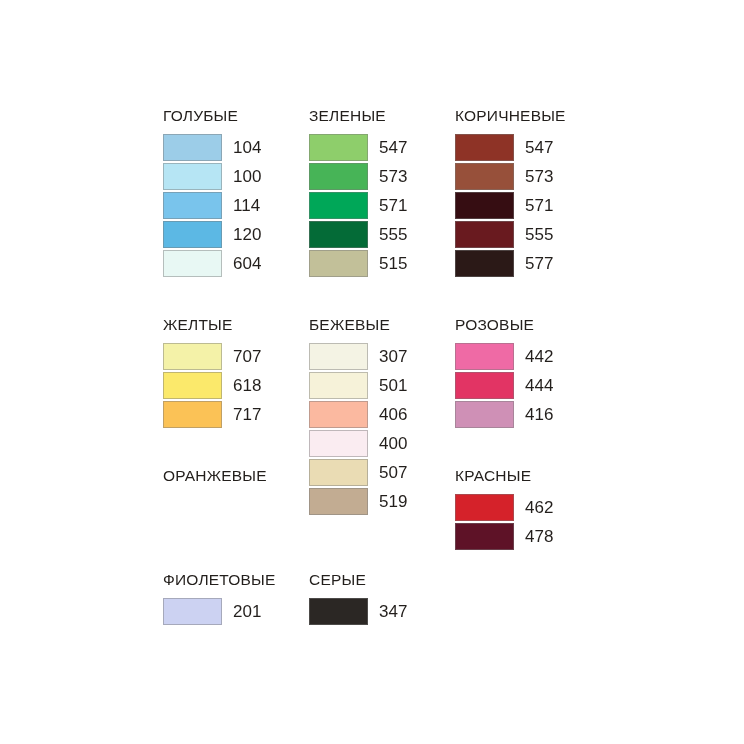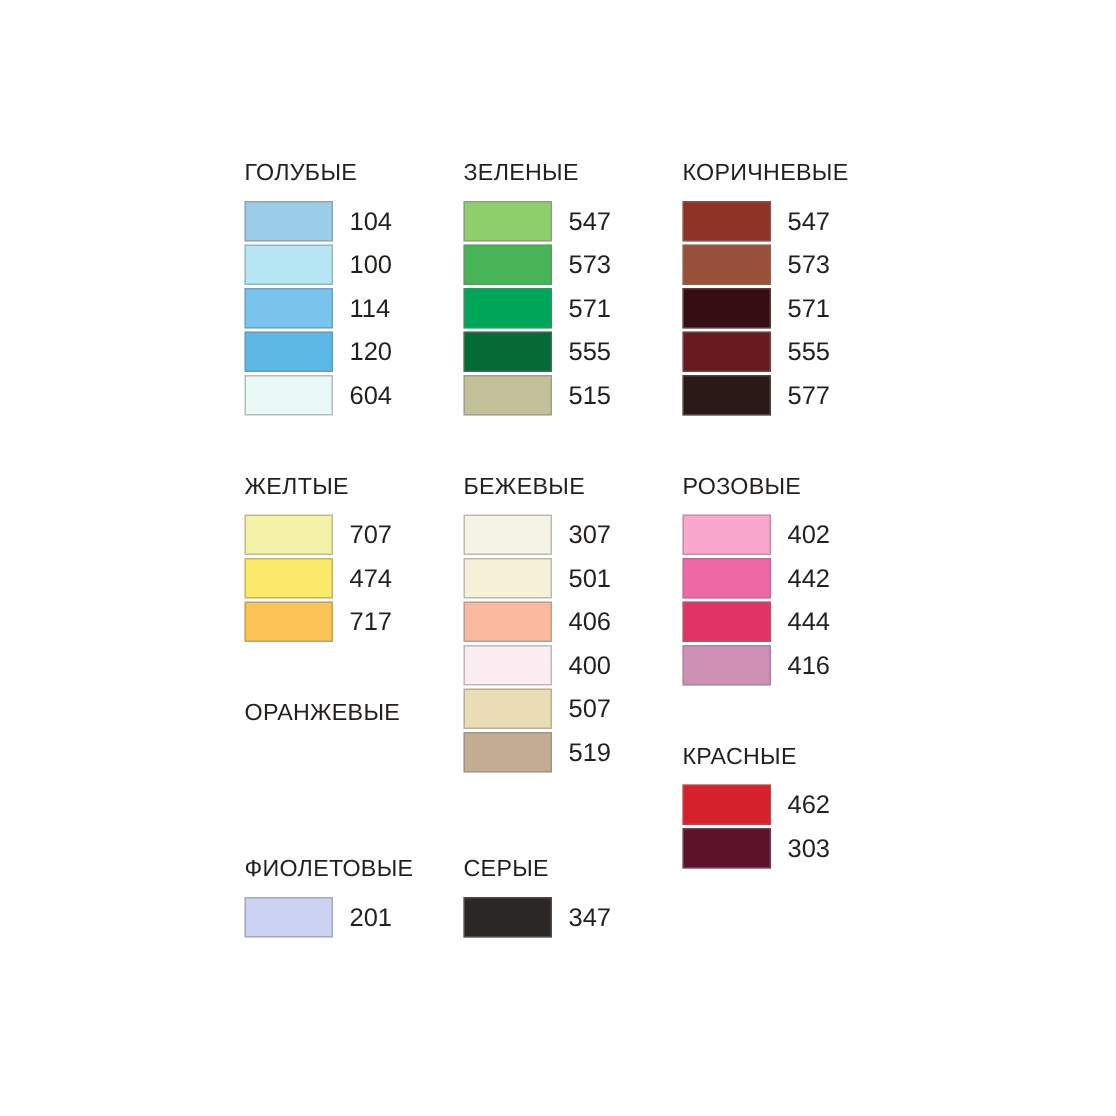--- a/index.html
+++ b/index.html
@@ -145,21 +145,21 @@
 
       <div class="group" style="margin-top:39px;">
         <div class="group-title">ЖЕЛТЫЕ</div>
         <div class="swatch-list">
           <div class="swatch-row">
             <div class="swatch-chip" style="background:#f4f2a8;"></div>
             <div class="swatch-code">707</div>
           </div>
           <div class="swatch-row">
             <div class="swatch-chip" style="background:#fbe96b;"></div>
-            <div class="swatch-code">474</div>
+            <div class="swatch-code">618</div>
           </div>
           <div class="swatch-row">
             <div class="swatch-chip" style="background:#fbc256;"></div>
             <div class="swatch-code">717</div>
           </div>
         </div>
       </div>
 
       <div class="group" style="margin-top:39px;">
         <div class="group-title">ОРАНЖЕВЫЕ</div>
@@ -252,24 +252,20 @@
             <div class="swatch-chip" style="background:#2b1917;"></div>
             <div class="swatch-code">577</div>
           </div>
         </div>
       </div>
 
       <div class="group" style="margin-top:39px;">
         <div class="group-title">РОЗОВЫЕ</div>
         <div class="swatch-list">
           <div class="swatch-row">
-            <div class="swatch-chip" style="background:#f8a8cd;"></div>
-            <div class="swatch-code">402</div>
-          </div>
-          <div class="swatch-row">
             <div class="swatch-chip" style="background:#ef6aa5;"></div>
             <div class="swatch-code">442</div>
           </div>
           <div class="swatch-row">
             <div class="swatch-chip" style="background:#e23464;"></div>
             <div class="swatch-code">444</div>
           </div>
           <div class="swatch-row">
             <div class="swatch-chip" style="background:#cf90b6;"></div>
             <div class="swatch-code">416</div>
@@ -279,21 +275,21 @@
 
       <div class="group" style="margin-top:39px;justify-content:flex-end;">
         <div class="group-title">КРАСНЫЕ</div>
         <div class="swatch-list">
           <div class="swatch-row">
             <div class="swatch-chip" style="background:#d5222a;"></div>
             <div class="swatch-code">462</div>
           </div>
           <div class="swatch-row">
             <div class="swatch-chip" style="background:#5e1227;"></div>
-            <div class="swatch-code">303</div>
+            <div class="swatch-code">478</div>
           </div>
         </div>
       </div>
 
     </div>
 
   </div>
 
   <div class="bottom-row">
 

